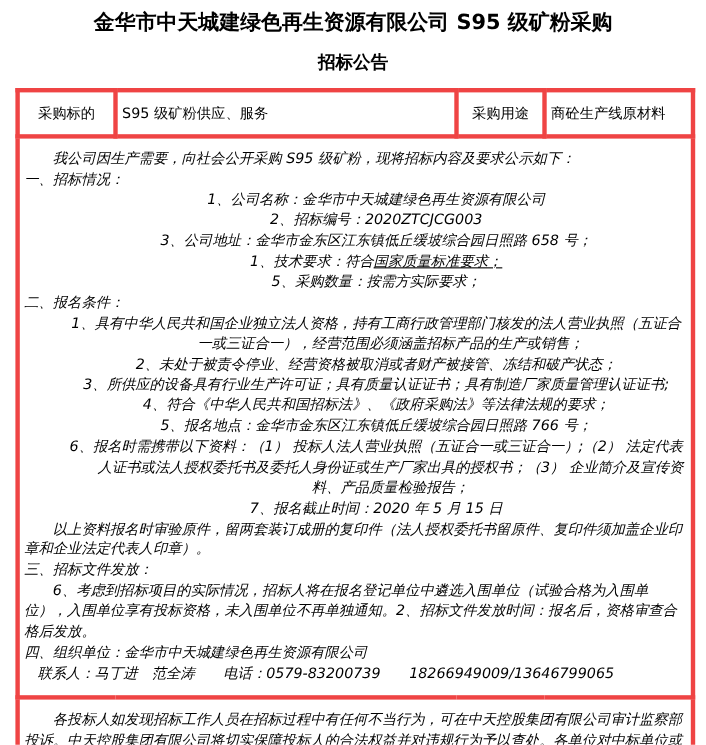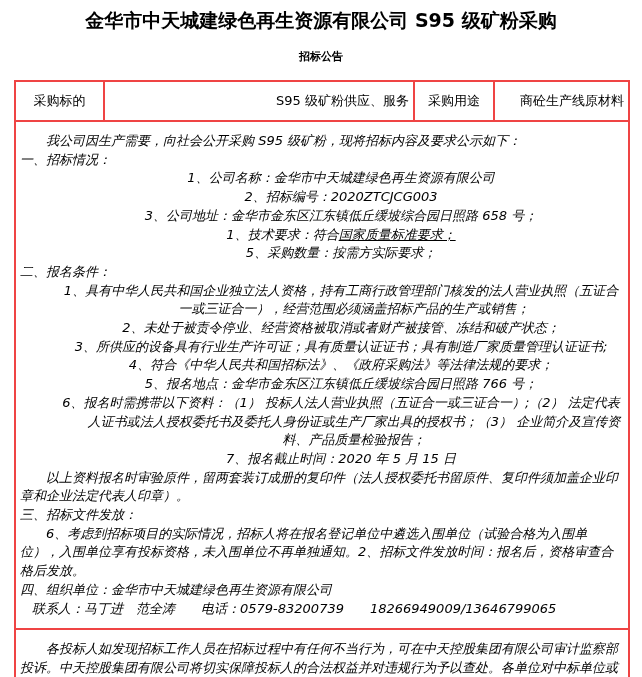--- a/index.html
+++ b/index.html
@@ -16,40 +16,40 @@
     margin: 0;
     padding-top: 8px;
     text-align: center;
     font-size: 19px;
     line-height: 24px;
     font-weight: bold;
   }
   .doc-subtitle {
     margin: 14px 0 0 0;
     text-align: center;
-    font-size: 11px;
+    font-size: 16px;
     line-height: 22px;
     font-weight: bold;
   }
   table.doc-table {
     margin: 12px auto 0 14px;
     width: 614px;
     border-collapse: collapse;
     table-layout: fixed;
     border: 2px solid #000;
   }
   table.doc-table td {
-    border: 2px solid #ef4444;
+    border: 4px solid #ef4444;
     font-size: 13px;
     padding: 10px 4px;
     overflow: hidden;
     margin-left: 12px;
   }
   td.cell-label { text-align: center; height: 22px; }
-  td.cell-value { text-align: right; }
+  td.cell-value { text-align: left; }
   td.info-header { text-align: left; height: 20px; padding-left: 5px; }
   td.body-cell { vertical-align: top; height: 467px; padding: 2px 5px 0 5px; }
   td.footer-cell { vertical-align: top; height: 73px; padding: 2px 5px 0 5px; }
   .doc-body p, .doc-footer p {
     margin: 0;
     font-size: 13px;
     line-height: 18.7px;
     word-break: break-all;
     font-style: italic;
   }

